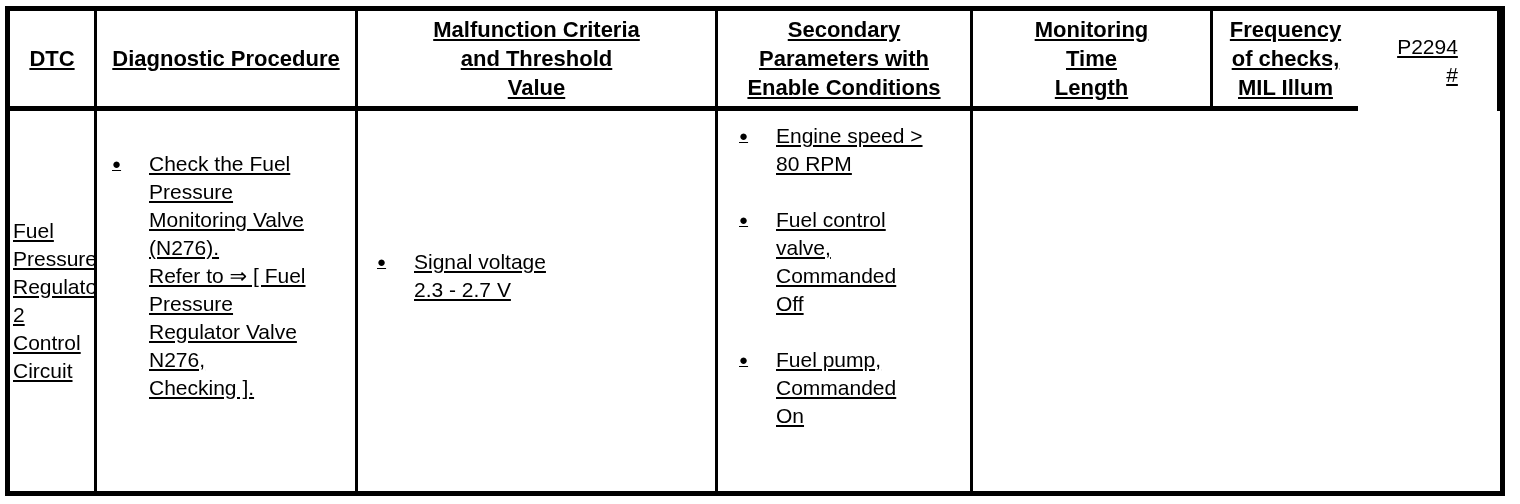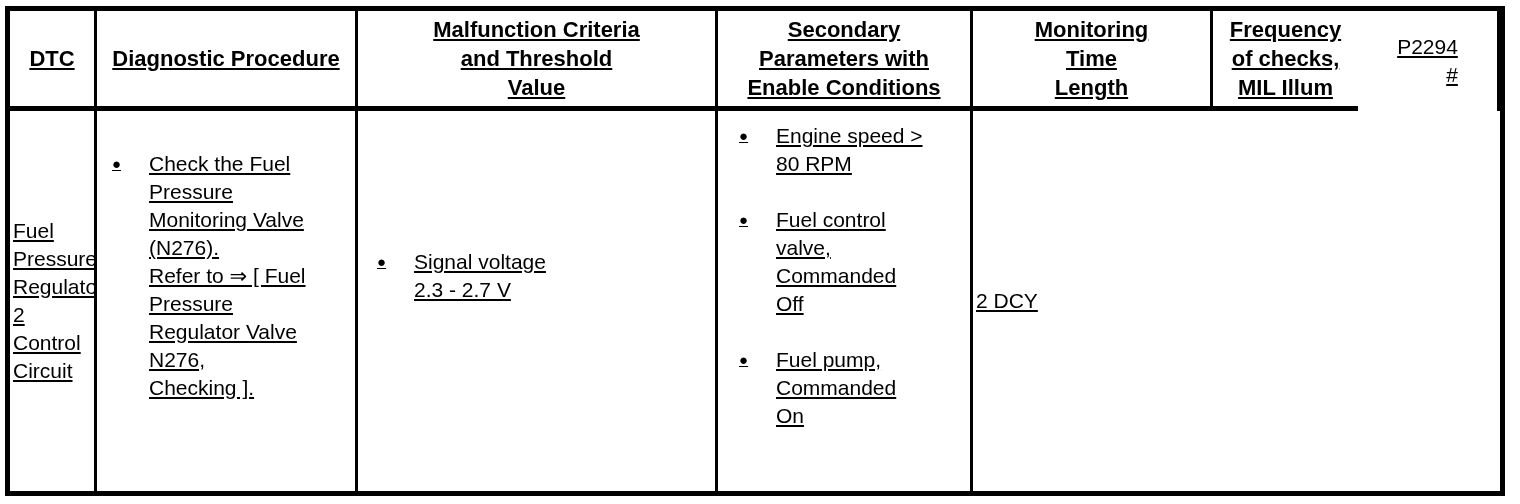--- a/index.html
+++ b/index.html
@@ -138,18 +138,15 @@
 
     <div class="cell bcell bulleted sec-cell"><div class="bullet-item"><span class="bullet">●</span><span class="bullet-text">Engine speed &gt;
 80 RPM</span></div><div class="bullet-item"><span class="bullet">●</span><span class="bullet-text">Fuel control
 valve,
 Commanded
 Off</span></div><div class="bullet-item"><span class="bullet">●</span><span class="bullet-text">Fuel pump,
 Commanded
 On</span></div></div>
 
 
-    <div class="cell bcell pad-left last">
-      <span>2 DCY</span>
-    </div>
 
   </div>
 </div>
 
 </body></html>

